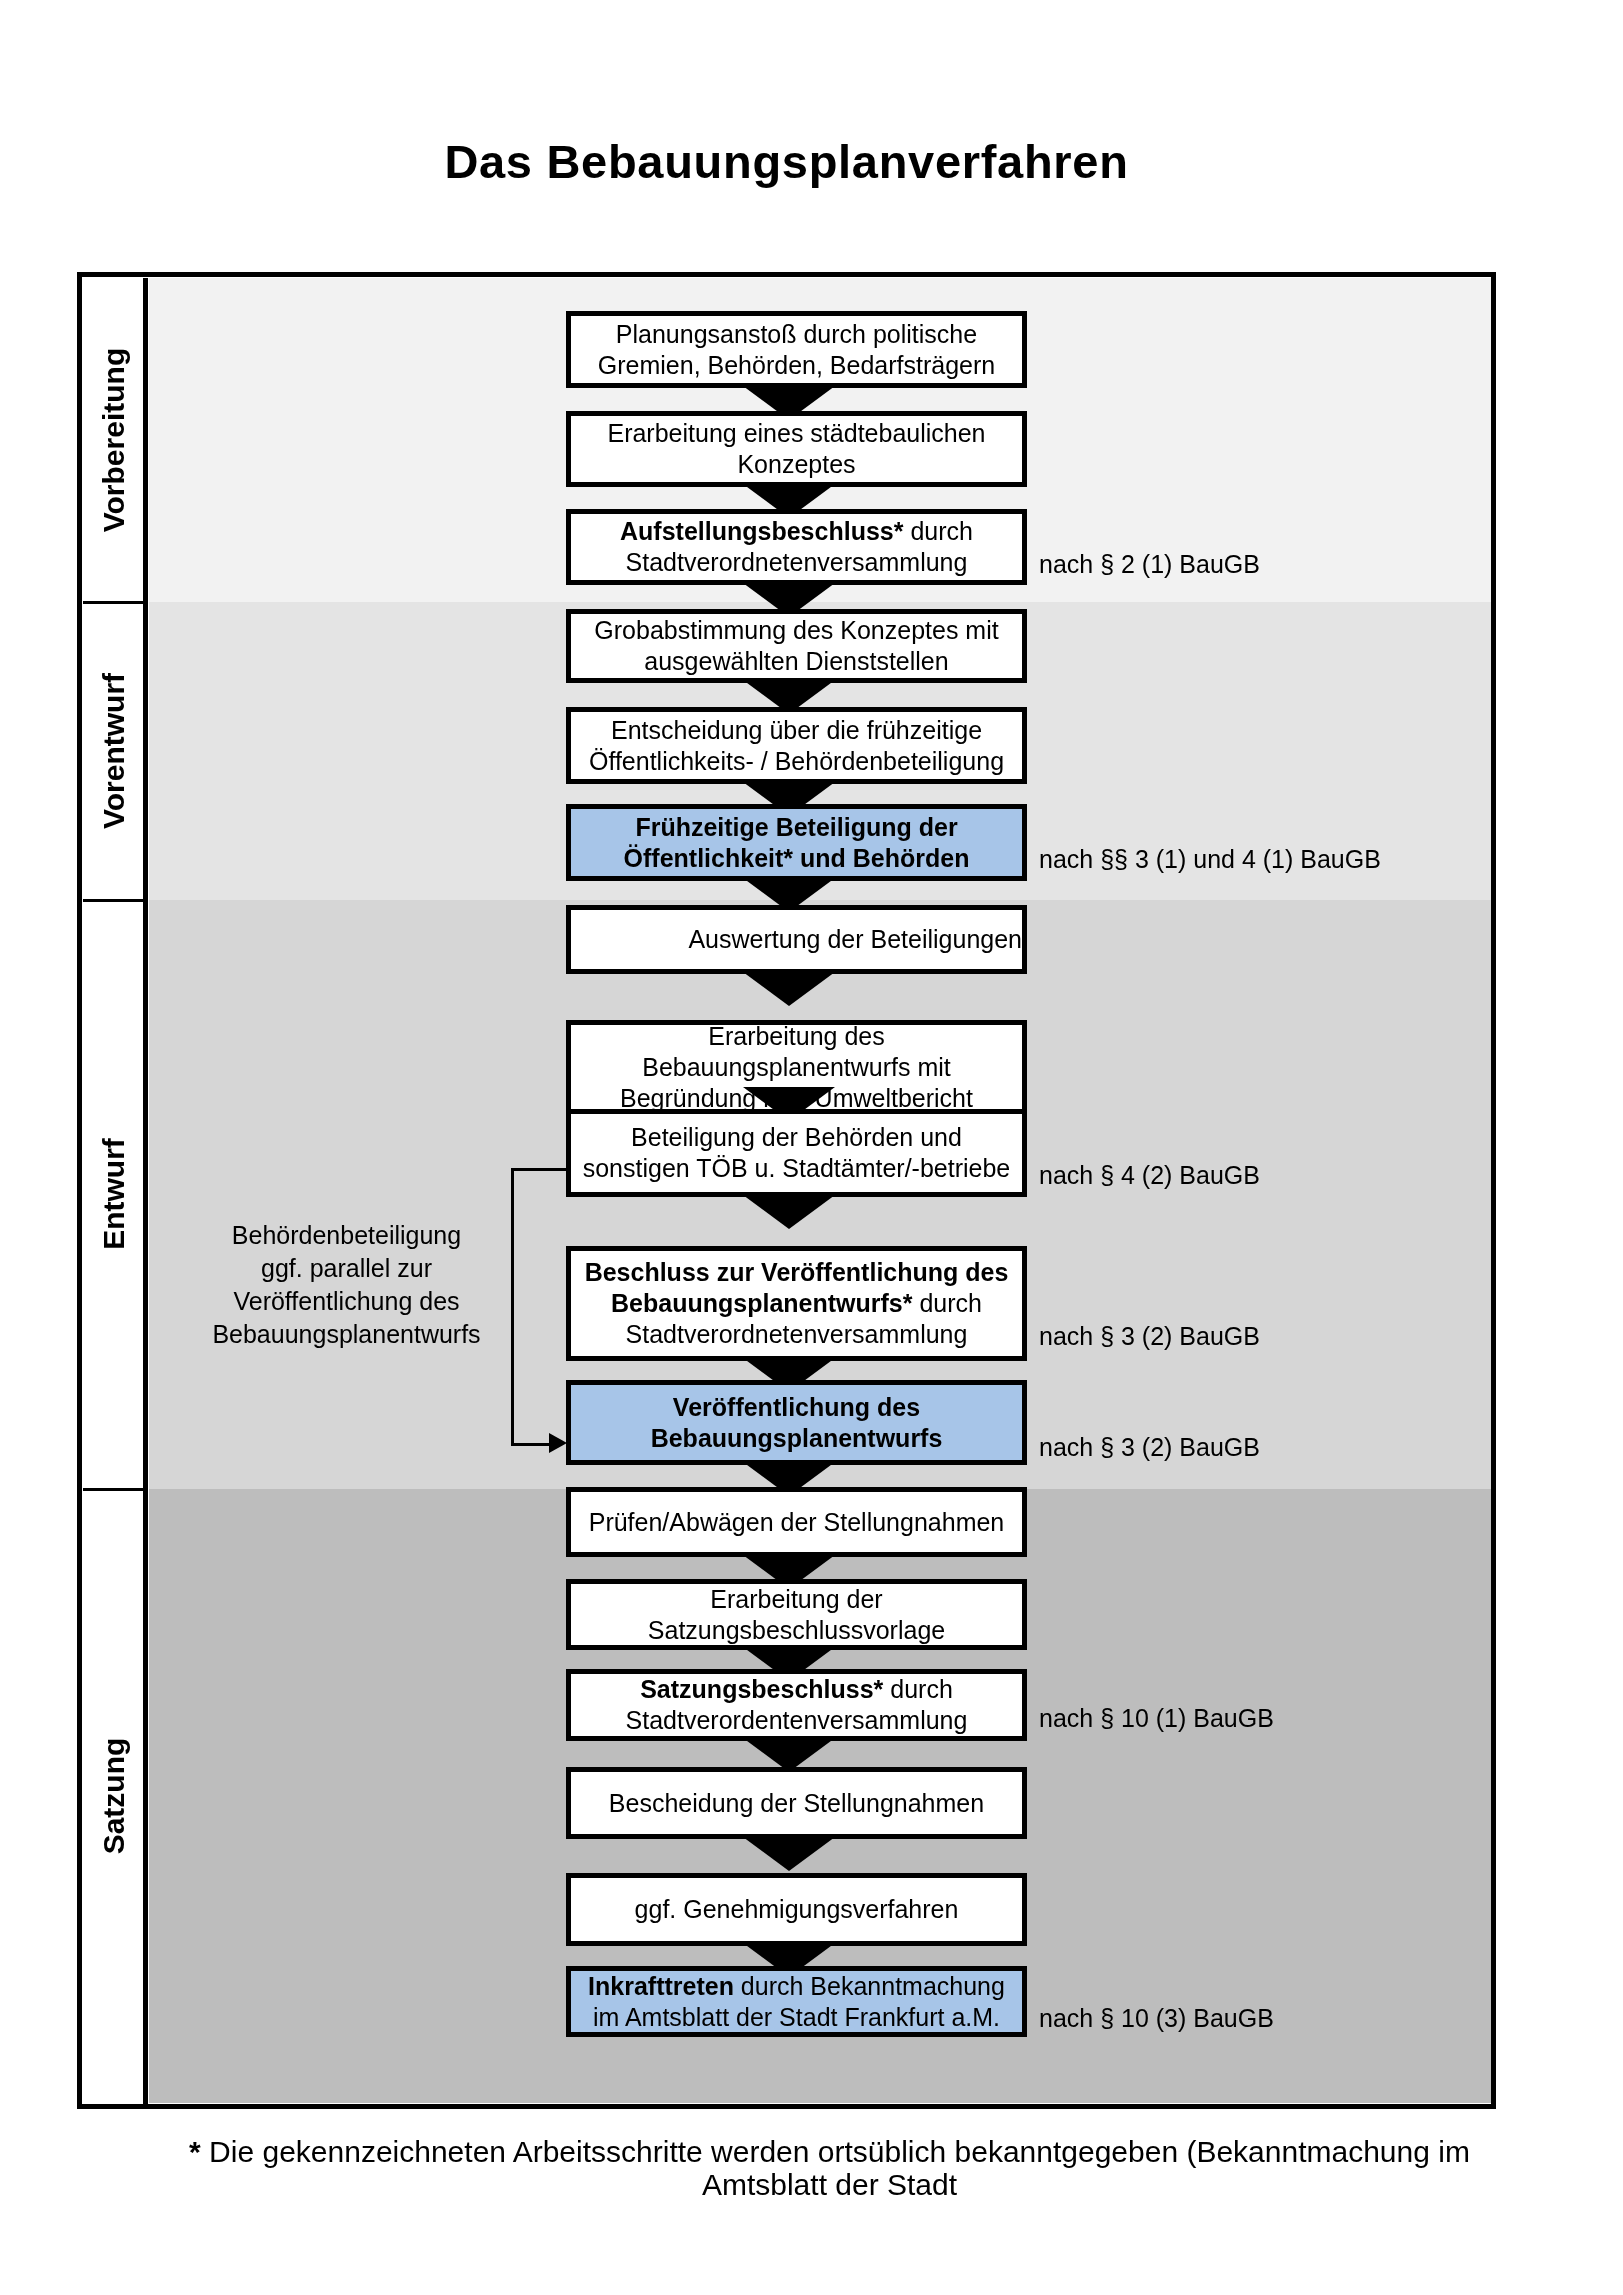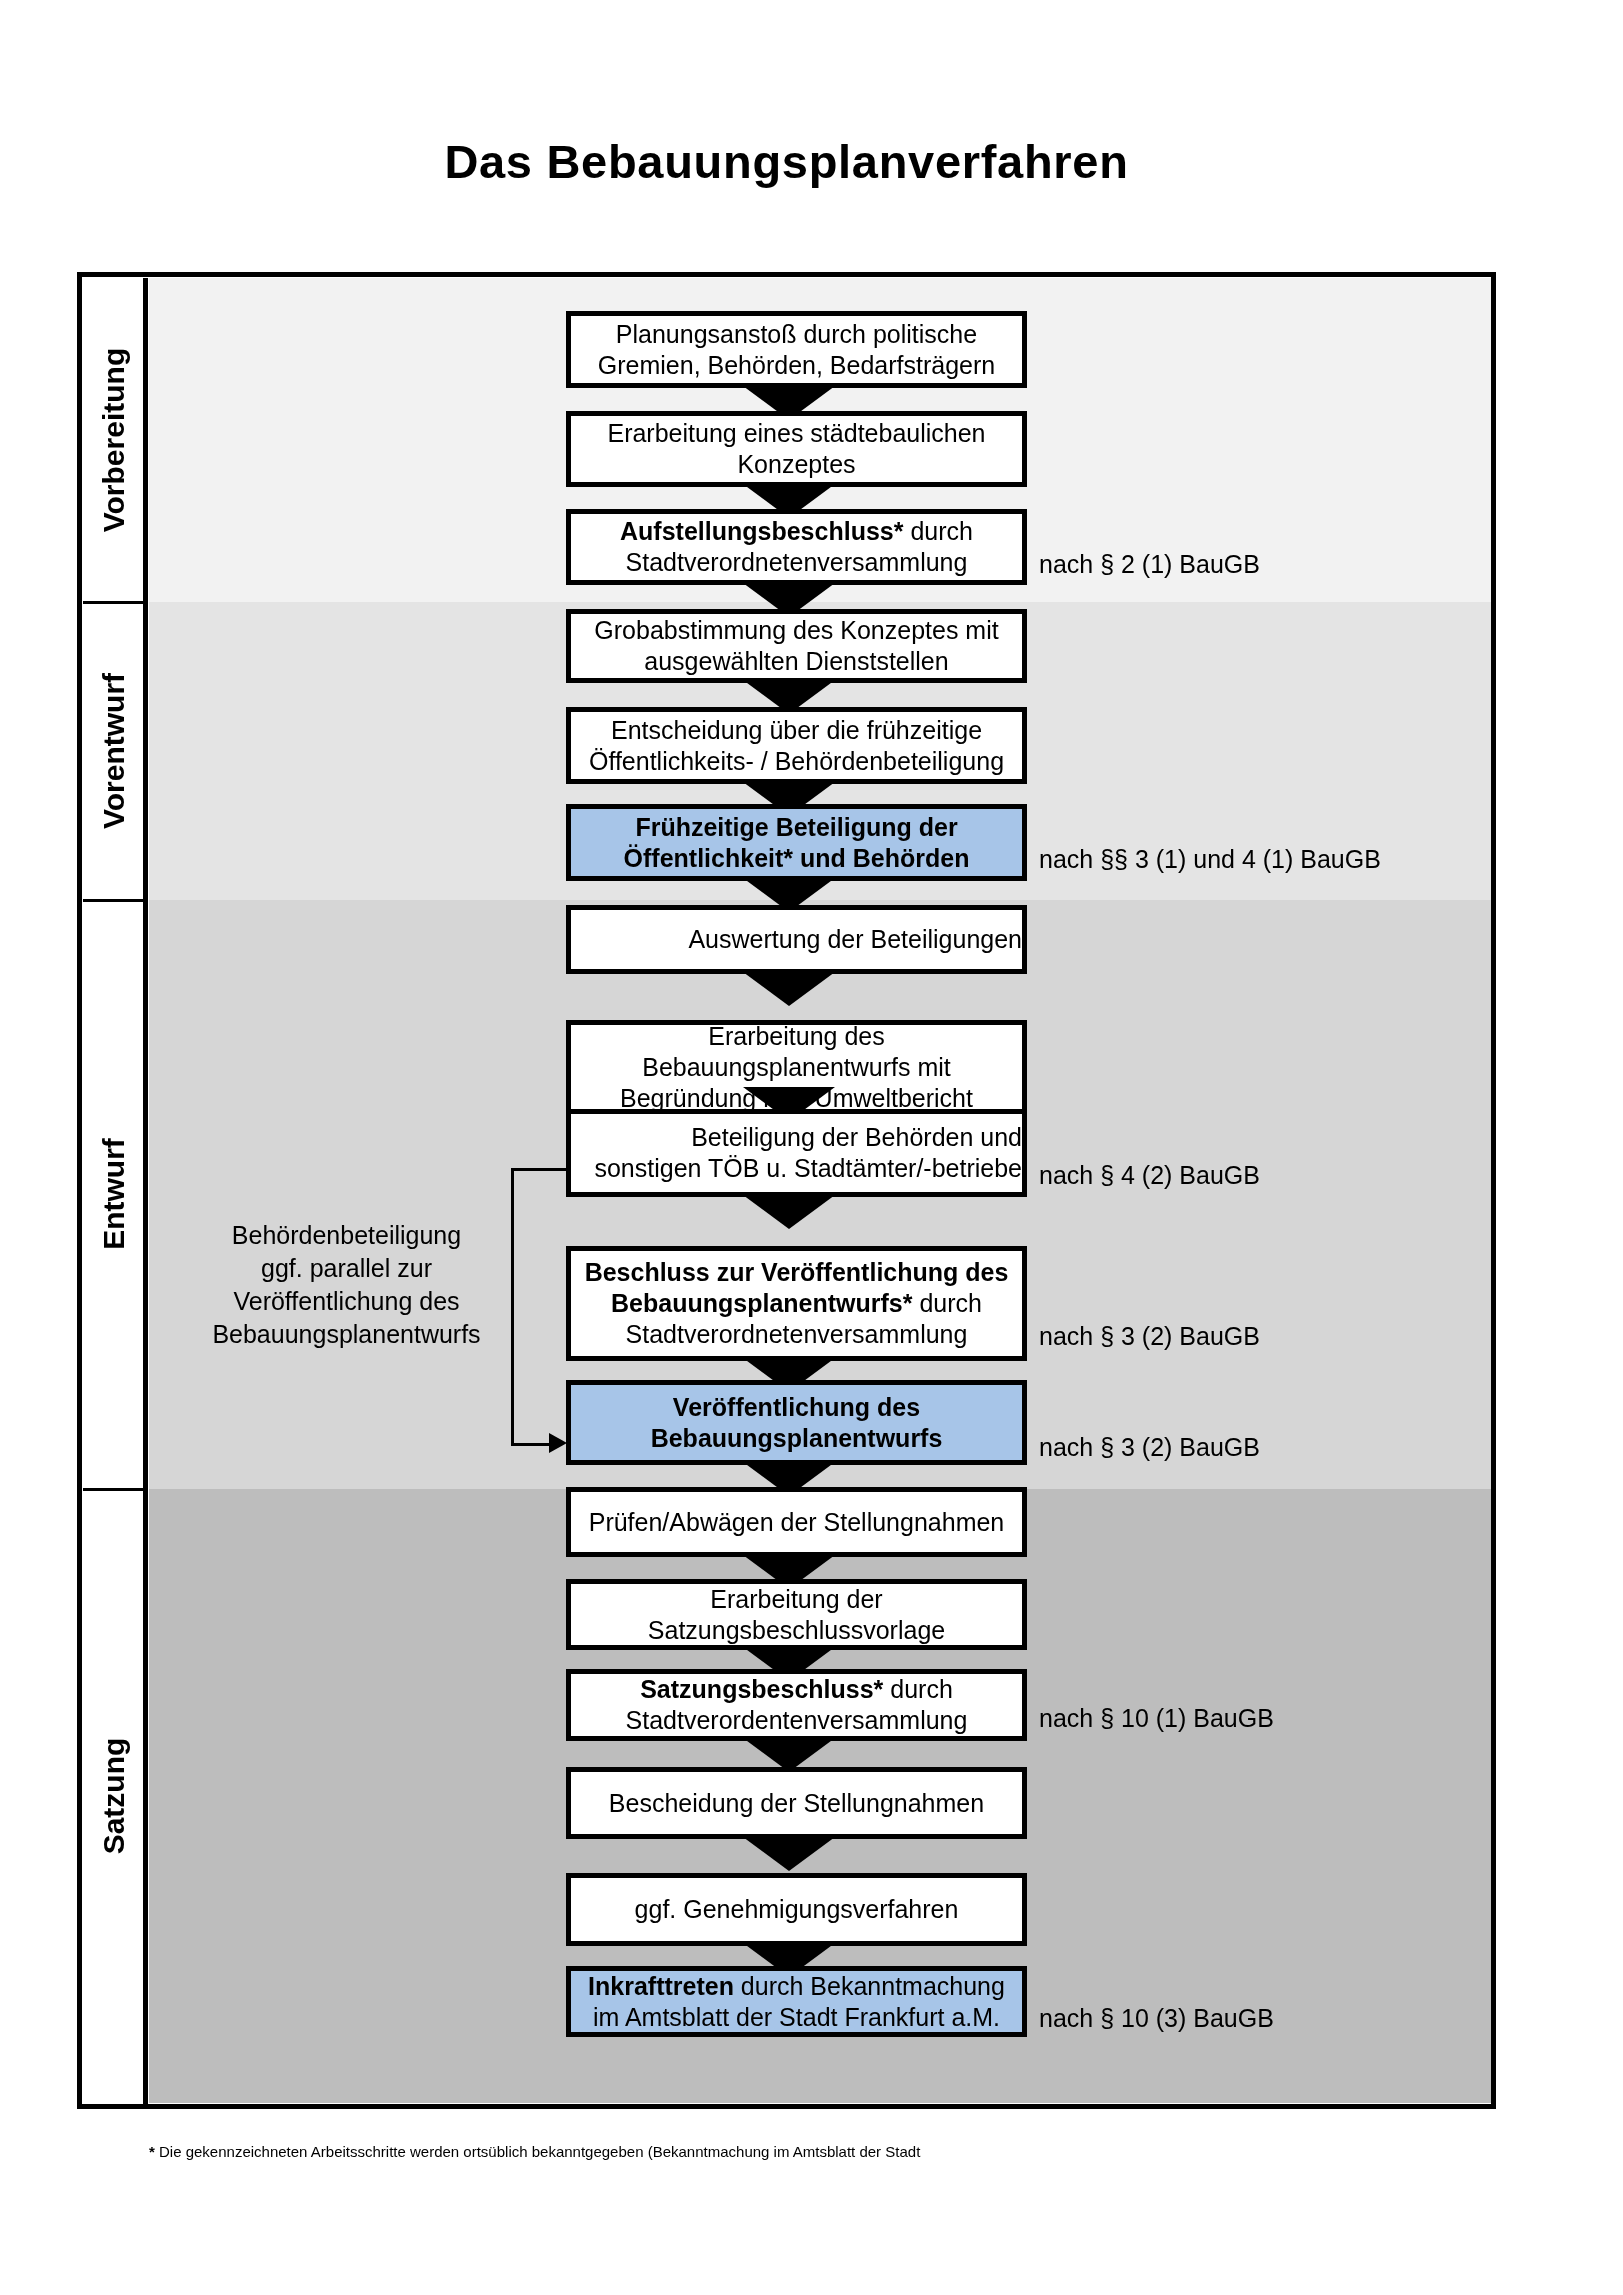--- a/index.html
+++ b/index.html
@@ -19,21 +19,21 @@
        display:flex;flex-direction:column;justify-content:center;text-align:center;
        font-size:25px;line-height:31px;}
   .ln b{font-weight:bold;}
   .arrow{width:0;height:0;border-left:46px solid transparent;border-right:46px solid transparent;
          border-top:34px solid #000;left:743px;}
   .ref{left:1039px;font-size:25px;line-height:31px;height:31px;white-space:nowrap;}
   #annotation{left:196px;top:1219px;width:301px;text-align:center;font-size:25px;line-height:33px;}
   .conn{background:#000;}
   #conn-arrowhead{left:549px;top:1433px;width:0;height:0;border-top:10.5px solid transparent;
                   border-bottom:10.5px solid transparent;border-left:18.3px solid #000;}
-  #footnote{left:149px;top:2135px;width:1361px;font-size:15px;line-height:33px;}
+  #footnote{left:149px;top:2135px;width:1361px;font-size:30px;line-height:33px;text-align:center;}
   #footnote .star{font-weight:bold;}
 </style>
 </head>
 <body>
 
 <div id="page">
 
   <div id="title" class="abs">Das Bebauungsplanverfahren</div>
 
   <div id="frame" class="abs"></div>
@@ -97,21 +97,21 @@
   </div>
   <div class="abs arrow" style="top:972px;"></div>
 
   <div class="abs box" style="top:1020px;height:94px;">
     <div class="ln"><b></b><span>Erarbeitung des</span></div>
     <div class="ln"><b></b><span>Bebauungsplanentwurfs mit</span></div>
     <div class="ln"><b></b><span>Begründung inkl. Umweltbericht</span></div>
   </div>
   <div class="abs arrow" style="top:1087px;"></div>
 
-  <div class="abs box" style="top:1109px;height:88px;align-items:flex-end;">
+  <div class="abs box" style="top:1109px;height:88px;">
     <div class="ln"><b></b><span>Beteiligung der Behörden und</span></div>
     <div class="ln"><b></b><span>sonstigen TÖB u. Stadtämter/-betriebe</span></div>
   </div>
   <div class="abs arrow" style="top:1195px;"></div>
   <div class="abs ref" style="top:1160px;">nach § 4 (2) BauGB</div>
 
   <div class="abs box" style="top:1246px;height:115px;">
     <div class="ln"><b>Beschluss zur Veröffentlichung des</b><span></span></div>
     <div class="ln"><b>Bebauungsplanentwurfs*</b><span> durch</span></div>
     <div class="ln"><b></b><span>Stadtverordnetenversammlung</span></div>

